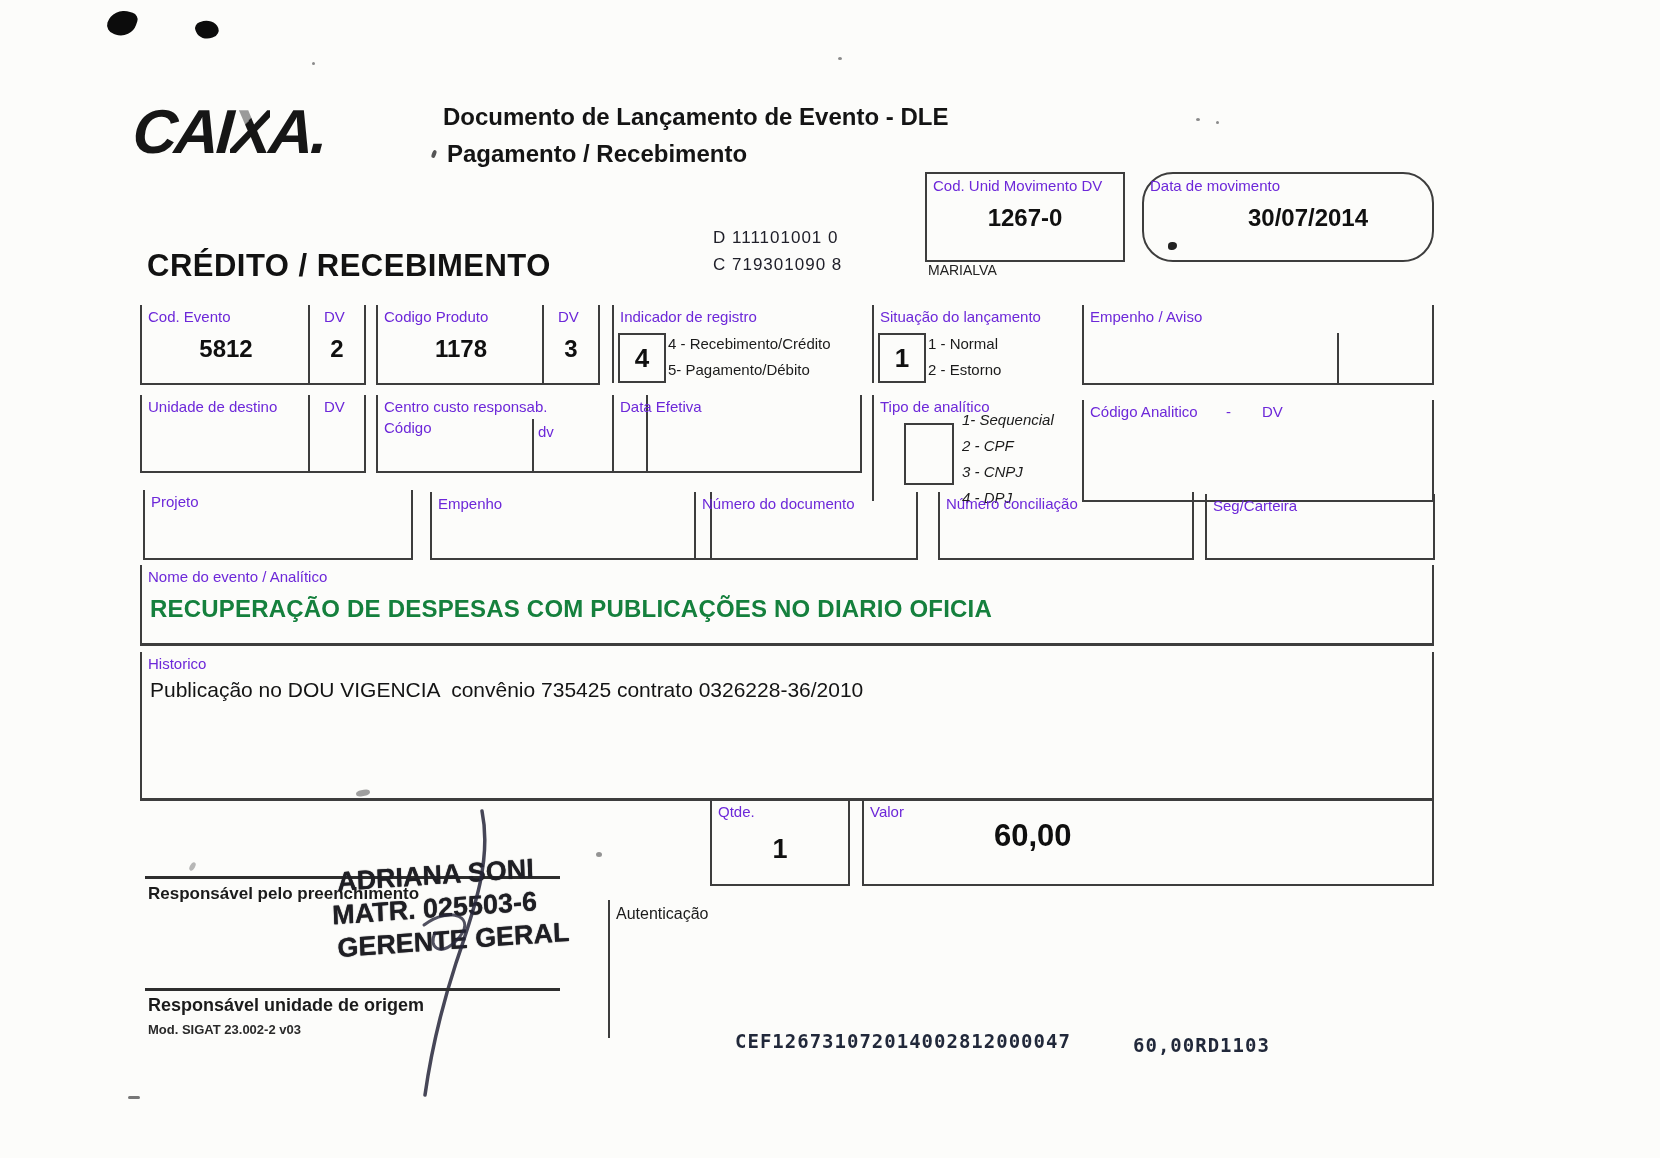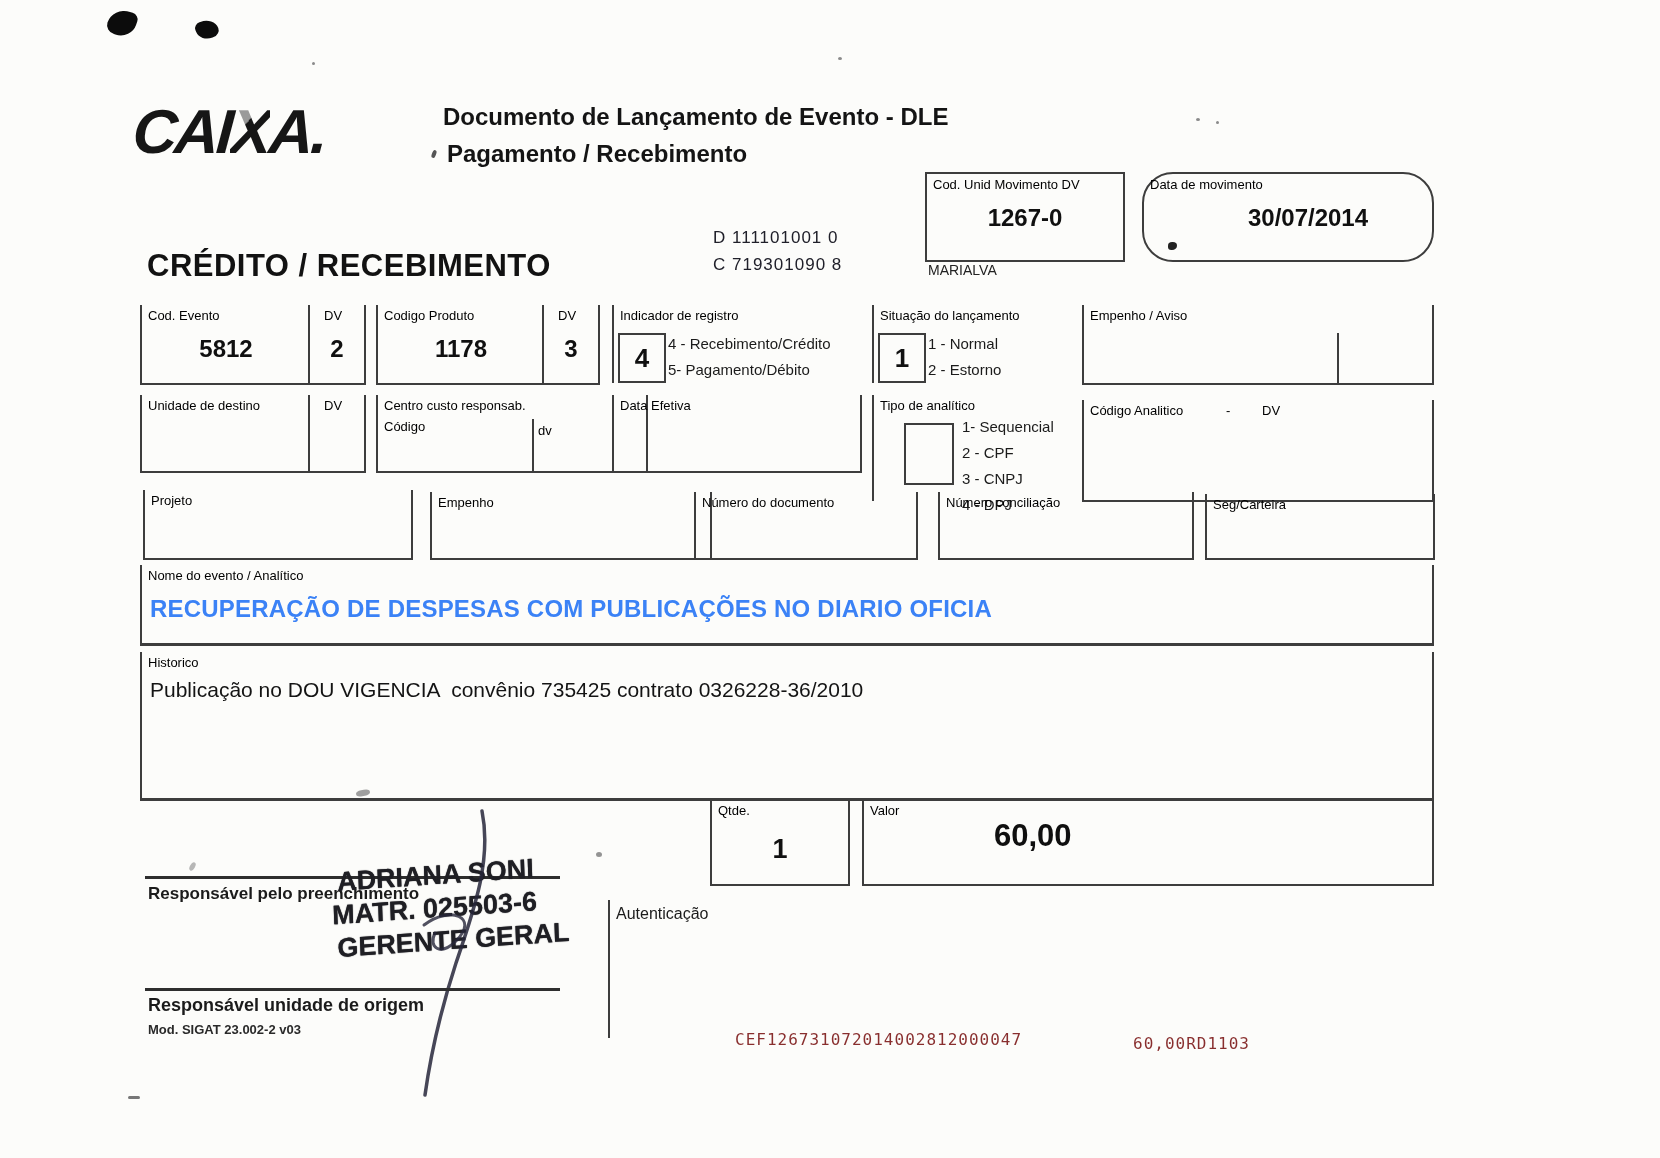--- a/index.html
+++ b/index.html
@@ -3,38 +3,38 @@
 <meta charset="utf-8">
 <style>
   html,body{margin:0;padding:0;background:#e9e9e7;}
   #page{
     position:relative;width:1660px;height:1158px;background:#fcfcfa;
     font-family:"Liberation Sans",sans-serif;color:#1b1b1b;overflow:hidden;
   }
   
   .fbox{position:absolute;border-left:2px solid #3d3d3d;border-right:2px solid #3d3d3d;border-bottom:2px solid #3d3d3d;}
   .fbox.full{border:2px solid #3d3d3d;}
-  .flabel{position:absolute;top:3px;left:6px;font-size:13px;color:#000000;white-space:nowrap;}
+  .flabel{position:absolute;top:3px;left:6px;font-size:15px;color:#6d28d9;white-space:nowrap;}
   .fvalue{position:absolute;left:0;right:0;top:30px;text-align:center;font-size:24px;font-weight:bold;color:#101010;}
   .smallbox{position:absolute;border:2px solid #3d3d3d;font-size:26px;font-weight:bold;color:#101010;display:flex;align-items:center;justify-content:center;background:transparent;}
   .opts{position:absolute;font-size:15px;line-height:26px;white-space:nowrap;color:#1b1b1b;}
   .divline{position:absolute;background:#3d3d3d;}
   .sigline{position:absolute;height:3px;background:#2e2e2e;}
   .speck{position:absolute;background:#8a8a8a;border-radius:50%;}
   
   .logo{position:absolute;left:133px;top:96px;font-size:62px;font-weight:900;font-style:italic;letter-spacing:-3px;color:#161616;transform:skewX(-4deg);}
   .logo .lx{background:linear-gradient(135deg,#9a9a9a 0 38%,#161616 38%);-webkit-background-clip:text;background-clip:text;color:transparent;}
   .title1{position:absolute;left:443px;top:103px;font-size:24px;font-weight:bold;color:#141414;}
   .title2{position:absolute;left:447px;top:140px;font-size:24px;font-weight:bold;color:#141414;}
   .codeline{position:absolute;font-size:17px;color:#20202a;letter-spacing:1px;}
   .sectiontitle{position:absolute;left:147px;top:248px;font-size:31px;font-weight:bold;letter-spacing:0.5px;color:#121212;}
   .caption{position:absolute;font-size:14px;color:#222;}
   
   .stamp{position:absolute;left:338px;top:858px;transform:rotate(-4deg) skewX(-2deg);font-weight:800;font-size:27px;line-height:33px;color:#1f1f24;text-shadow:0 0 1px #1f1f24;white-space:nowrap;}
-  .footprint{position:absolute;font-family:"DejaVu Sans Mono",monospace;font-weight:normal;color:#7f1d1d;font-size:16px;letter-spacing:1px;opacity:.92;}
+  .footprint{position:absolute;font-family:"DejaVu Sans Mono",monospace;font-weight:bold;color:#0f172a;font-size:19px;letter-spacing:1px;opacity:.92;}
   .staple{position:absolute;background:#0c0c0c;}
   .lbl-plain{position:absolute;font-size:16px;color:#1b1b1b;white-space:nowrap;}
 </style>
 </head>
 <body>
 
 <div id="page">
 
   <div class="staple" style="left:108px;top:10px;width:28px;height:26px;border-radius:65% 25% 60% 35%;transform:rotate(18deg);"></div>
   <div class="staple" style="left:196px;top:20px;width:22px;height:19px;border-radius:30% 65% 35% 60%;transform:rotate(-22deg);"></div>
@@ -130,21 +130,21 @@
 
   <div class="fbox" style="left:612px;top:395px;width:246px;height:76px;">
     <span class="flabel">Data Efetiva</span>
   </div>
 
   <div style="position:absolute;left:872px;top:395px;width:202px;height:106px;border-left:2px solid #3d3d3d;">
     <span class="flabel">Tipo de analítico</span>
     <div class="smallbox" style="left:30px;top:28px;width:46px;height:58px;">
         <span></span>
       </div>
-    <div class="opts" style="left:88px;top:19px;">
+    <div class="opts" style="left:88px;top:12px;font-style:italic;">
       <div>1- Sequencial</div>
       <div>2 - CPF</div>
       <div>3 - CNPJ</div>
       <div>4 - DPJ</div>
     </div>
   </div>
 
   <div class="fbox" style="left:1082px;top:400px;width:348px;height:100px;">
     <span class="flabel">Código Analitico</span>
     <span class="flabel" style="left:142px;">-</span>
@@ -162,21 +162,21 @@
   </div>
   <div class="fbox" style="left:1205px;top:494px;width:226px;height:64px;">
     <span class="flabel">Seg/Carteira</span>
   </div>
   <div class="fbox" style="left:938px;top:492px;width:252px;height:66px;">
     <span class="flabel">Número conciliação</span>
   </div>
 
   <div class="fbox" style="left:140px;top:565px;width:1290px;height:78px;border-bottom-width:3px;">
     <span class="flabel">Nome do evento / Analítico</span>
-    <span style="position:absolute;left:8px;top:30px;font-size:24px;font-weight:bold;letter-spacing:0.2px;color:#3b82f6;white-space:nowrap;">RECUPERAÇÃO DE DESPESAS COM PUBLICAÇÕES NO DIARIO OFICIA</span>
+    <span style="position:absolute;left:8px;top:30px;font-size:24px;font-weight:bold;letter-spacing:0.2px;color:#15803d;white-space:nowrap;">RECUPERAÇÃO DE DESPESAS COM PUBLICAÇÕES NO DIARIO OFICIA</span>
   </div>
 
   <div class="fbox" style="left:140px;top:652px;width:1290px;height:146px;border-bottom-width:3px;">
     <span class="flabel">Historico</span>
     <span style="position:absolute;left:8px;top:26px;font-size:21px;color:#141414;white-space:pre;">Publicação no DOU VIGENCIA  convênio 735425 contrato 0326228-36/2010</span>
   </div>
 
   <div class="fbox" style="left:710px;top:800px;width:136px;height:84px;">
     <span class="flabel">Qtde.</span>
     <span class="fvalue" style="top:34px;font-size:27px;">1</span>

